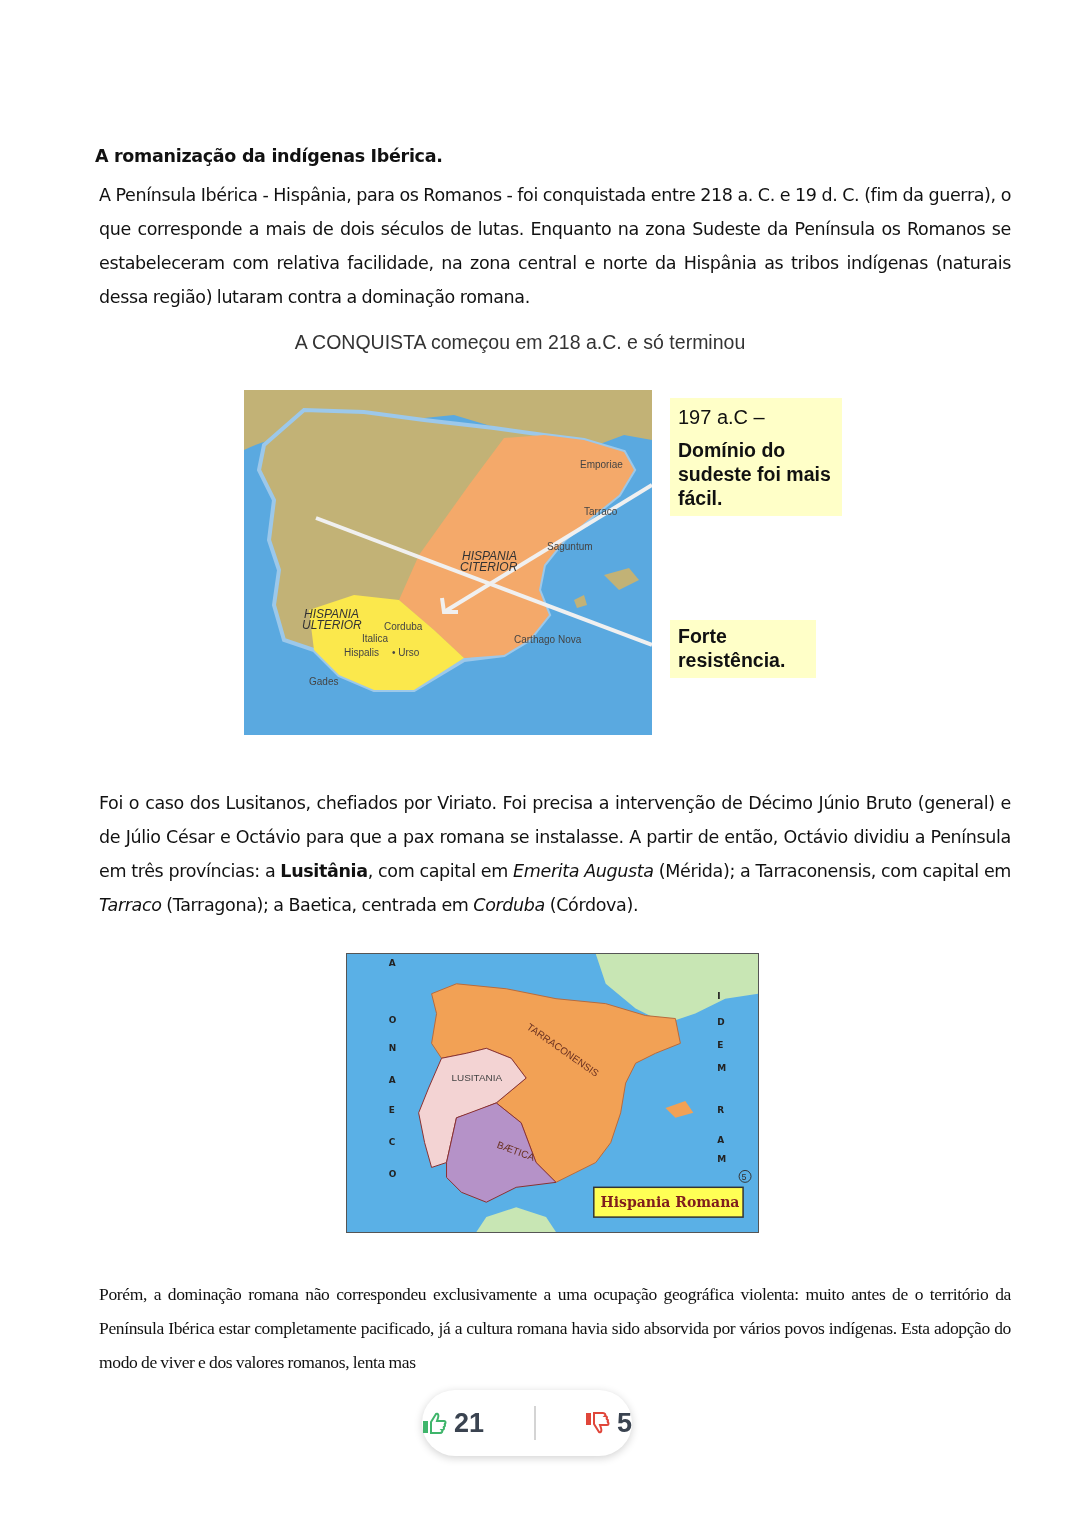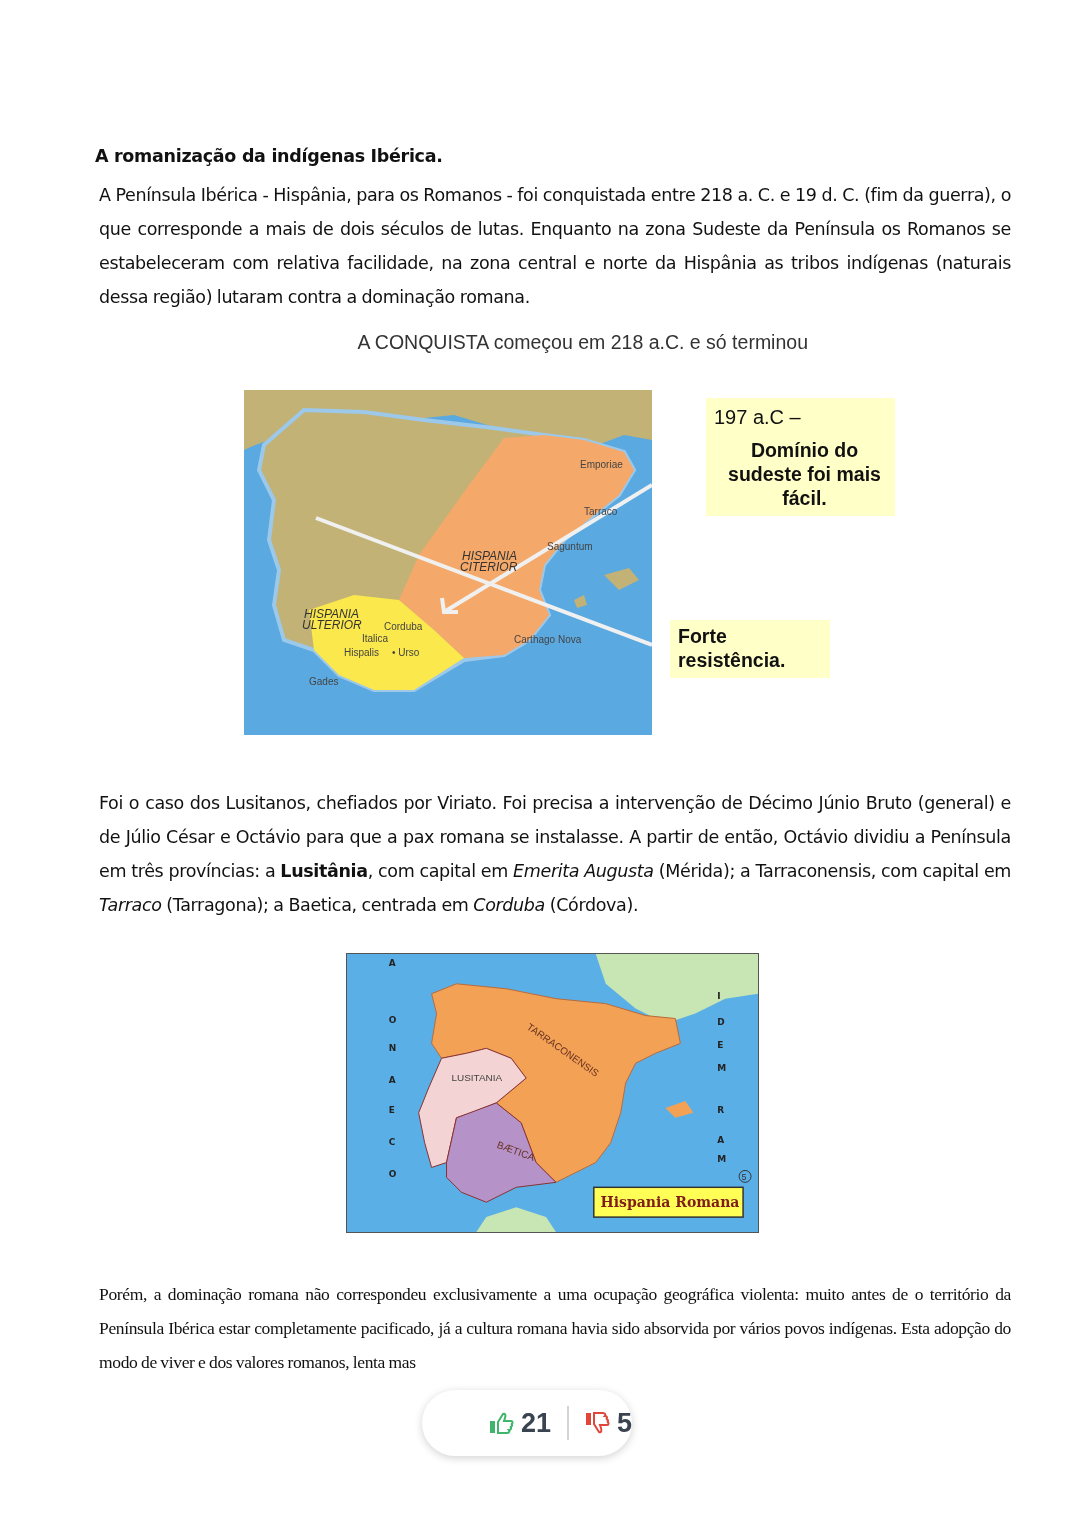--- a/index.html
+++ b/index.html
@@ -8,36 +8,36 @@
   .heading { position:absolute; left:95px; top:146px; font-size:17.5px; font-weight:bold; letter-spacing:-0.3px; }
   .para { position:absolute; left:95px; width:912px; font-size:17.5px; line-height:34px;
           text-align:justify; letter-spacing:-0.35px; word-spacing:-0.5px; margin:4px; }
   .p1 { top:174px; }
   .p2 { top:782px; }
   .p3 { top:1273px;font-family:Liberation Serif, serif; }
   .para b { font-weight:bold; }
   .para i { }
 
   
-  .fig1-title { position:absolute; left:248px; top:330px; width:560px; text-align:right;
+  .fig1-title { position:absolute; left:240px; top:330px; width:560px; text-align:center;
                 font-family:"Liberation Sans", sans-serif; font-size:19.5px; line-height:25px; color:#333; }
   .map1 { position:absolute; left:244px; top:390px; width:408px; height:345px; }
   .callout { position:absolute; background:#ffffc8; font-family:"Liberation Sans", sans-serif; color:#111; }
-  .callout-a { left:706px; top:398px; width:189px; height:118px; padding:6px 0 0 8px; box-sizing:border-box; }
+  .callout-a { left:670px; top:398px; width:172px; height:118px; padding:6px 0 0 8px; box-sizing:border-box; }
   .callout-a .date { font-size:20px; line-height:26px; }
-  .callout-a .txt { font-size:19.5px; font-weight:bold; line-height:24px; margin-top:8px;text-align:center; }
-  .callout-b { left:670px; top:620px; width:160px; height:58px; padding:4px 16px 0 8px; box-sizing:border-box;
+  .callout-a .txt { font-size:19.5px; font-weight:bold; line-height:24px; margin-top:8px; }
+  .callout-b { left:670px; top:620px; width:146px; height:58px; padding:4px 16px 0 8px; box-sizing:border-box;
                font-size:19.5px; font-weight:bold; line-height:24px; }
 
   
   .map2 { position:absolute; left:346px; top:953px; width:413px; height:280px; border:1px solid #555; box-sizing:border-box; }
 
   
   .vote { position:absolute; left:422px; top:1390px; width:210px; height:66px; border-radius:33px;
-          background:#fff; box-shadow:0 2px 8px rgba(0,0,0,0.18); display:flex; align-items:center; justify-content:flex-end;
+          background:#fff; box-shadow:0 2px 8px rgba(0,0,0,0.18); display:flex; align-items:center; justify-content:space-between;
           font-family:"Liberation Sans", sans-serif; font-weight:bold; font-size:27px; color:#3a4350; }
   .vote .grp { display:flex; align-items:center; gap:6px; cursor:pointer; }
   .vote .sep { width:2px; height:34px; background:#d4d4d4; margin:0 16px; }
 </style>
 </head>
 <body>
 
 <div class="heading">A  romanização da indígenas Ibérica.</div>
 
 <p class="para p1"> A Península Ibérica - Hispânia, para os Romanos - foi conquistada entre 218 a. C. e 19 d. C. (fim da guerra), o que corresponde a mais de dois séculos de lutas. Enquanto na zona Sudeste da Península os Romanos se estabeleceram com relativa facilidade, na zona central e norte da Hispânia as tribos indígenas (naturais dessa região) lutaram contra a dominação romana.</p>

